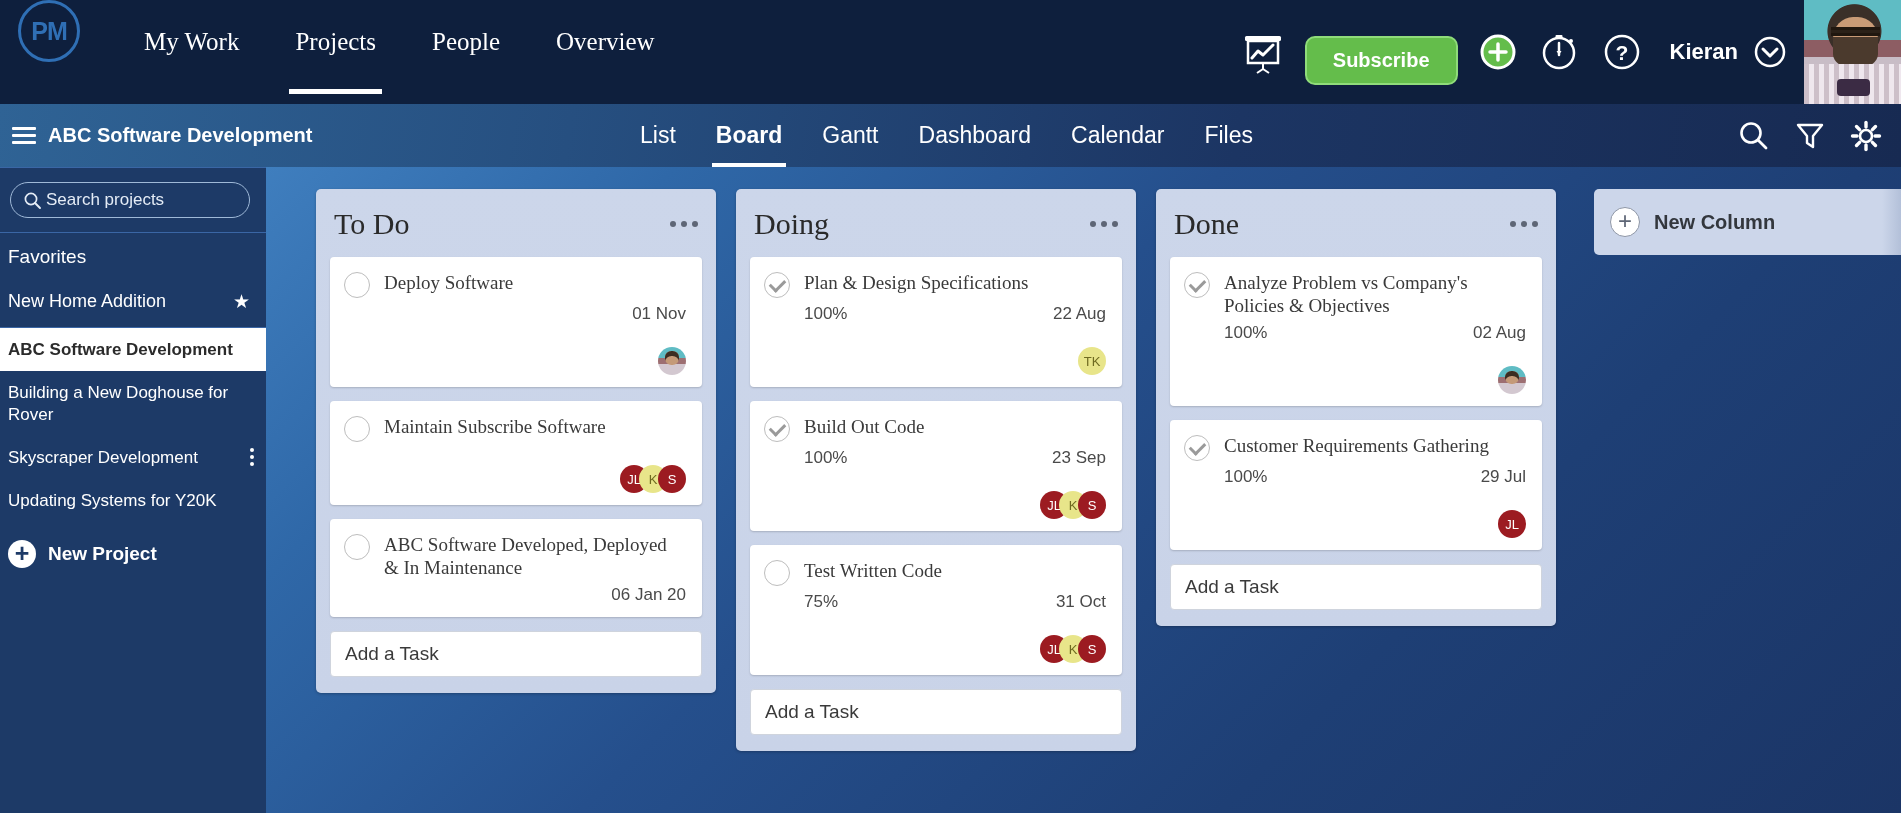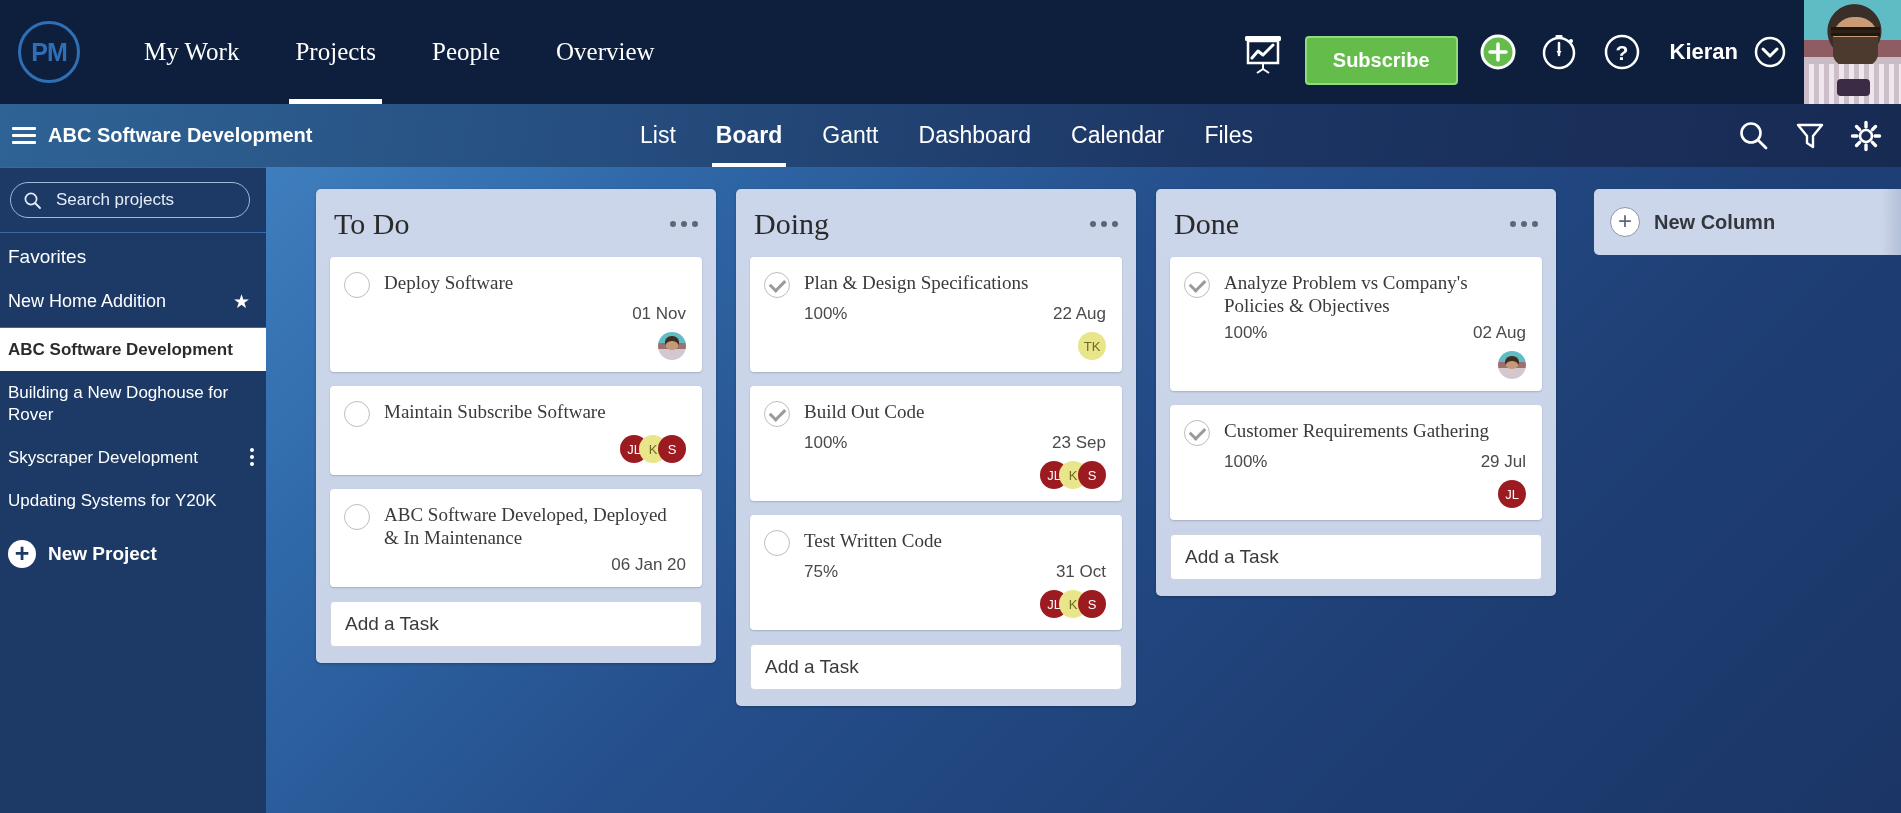--- a/index.html
+++ b/index.html
@@ -8,21 +8,21 @@
     font-family: "Liberation Sans", sans-serif;
     overflow: hidden;
     background: #1f3a66;
   }
   .app { position: relative; width: 1901px; height: 813px; }
 
   
   .topbar {
     position: absolute; left: 0; top: 0; width: 1901px; height: 104px;
     background: #0e1f3d;
-    display: flex; align-items: center;
+    display: flex; 
   }
   .logo {
     width: 62px; height: 62px; margin-left: 18px; border-radius: 50%;
     border: 3px solid #2f6fb5; color: #2f6fb5;
     display: flex; align-items: center; justify-content: center;
     font-size: 25px; font-weight: bold; letter-spacing: -1px;
     flex: 0 0 auto;
   }
   .topnav { display: flex; align-items: center; height: 84px; margin-left: 36px; }
   .topnav-item {
@@ -31,21 +31,21 @@
     font-family: "Liberation Serif", serif;
   }
   .topnav-item.active::after {
     content: ""; position: absolute; left: 22px; right: 22px; bottom: 0;
     height: 5px; background: #ffffff;
   }
   .top-right { margin-left: auto; display: flex; align-items: center; height: 104px; }
   .icon-btn { display: flex; align-items: center; justify-content: center; cursor: pointer; }
   .proj-icon { width: 52px; height: 52px; margin-right: 16px; }
   .subscribe {
-    background: #64bd4b; color: #fff; border: 2px solid #8fdc7a; border-radius: 4px;
+    background: #64bd4b; color: #fff; border: 2px solid #8fdc7a; border-radius: 10px;
     font-size: 20px; font-weight: bold; padding: 11px 26px; cursor: pointer; margin-top: 16px;
   }
   .circ-icon { width: 44px; height: 44px; margin-left: 18px; }
   .username { color: #fff; font-size: 22px; font-weight: bold; margin-left: 26px; }
   .chev { width: 40px; height: 40px; margin-left: 12px; }
   .avatar-photo {
     width: 97px; height: 104px; margin-left: 14px; flex: 0 0 auto;
     background:
       radial-gradient(circle at 52% 30%, #3a2f28 0 30%, transparent 31%),
       linear-gradient(180deg, #5fbcc4 0 38%, #8d5d63 38% 55%, #c8bcc6 55% 100%);
@@ -96,21 +96,21 @@
   .subbar-right { position: absolute; right: 18px; display: flex; align-items: center; gap: 22px; }
 
   
   .sidebar {
     position: absolute; left: 0; top: 167px; width: 266px; height: 646px;
     background: #1d3a67;
     border-top: 1px solid #3a66a5;
   }
   .search-wrap { padding: 14px 16px 14px 10px; }
   .search-box {
-    display: flex; align-items: center; gap: 14px;
+    display: flex; align-items: center; gap: 4px;
     border: 1px solid #9fb9d8; border-radius: 18px; height: 36px; padding: 0 12px;
     background: transparent; cursor: text;
   }
   .search-box .ph { color: #e4ecf6; font-size: 17px; }
   .sb-divider { height: 1px; background: #3a66a5; }
   .sb-section { color: #ffffff; font-size: 19px; padding: 13px 0 11px 8px; }
   .sb-fav {
     display: flex; align-items: center; color: #fff; font-size: 18px;
     padding: 11px 16px 14px 8px; cursor: pointer;
   }
@@ -167,21 +167,21 @@
   .card-meta {
     display: flex; align-items: center; margin-top: 6px; padding-left: 40px;
     min-height: 20px;
   }
   .pct { font-size: 17px; color: #4a4a4a; }
   .due { margin-left: auto; font-size: 17px; color: #4a4a4a; }
   .card-avatars { display: flex; justify-content: flex-end; margin-top: 8px; min-height: 28px; }
   .av {
     width: 28px; height: 28px; border-radius: 50%; color: #fff;
     display: flex; align-items: center; justify-content: center;
-    font-size: 13px; margin-left: -9px; flex: 0 0 auto;
+    font-size: 13px; margin-left: -9px; flex: 0 0 auto; margin-top: 15px;
   }
   .av:first-child { margin-left: 0; }
   .av.photo {
     background: linear-gradient(180deg, #5fbcc4 0 40%, #9d6f72 40% 60%, #d3c8d0 60% 100%);
     position: relative; overflow: hidden;
   }
   .av.photo::after {
     content: ""; position: absolute; left: 24%; top: 16%; width: 52%; height: 48%;
     background: #c49a78; border-radius: 45%;
     box-shadow: inset 0 5px 0 #3b2d22;

